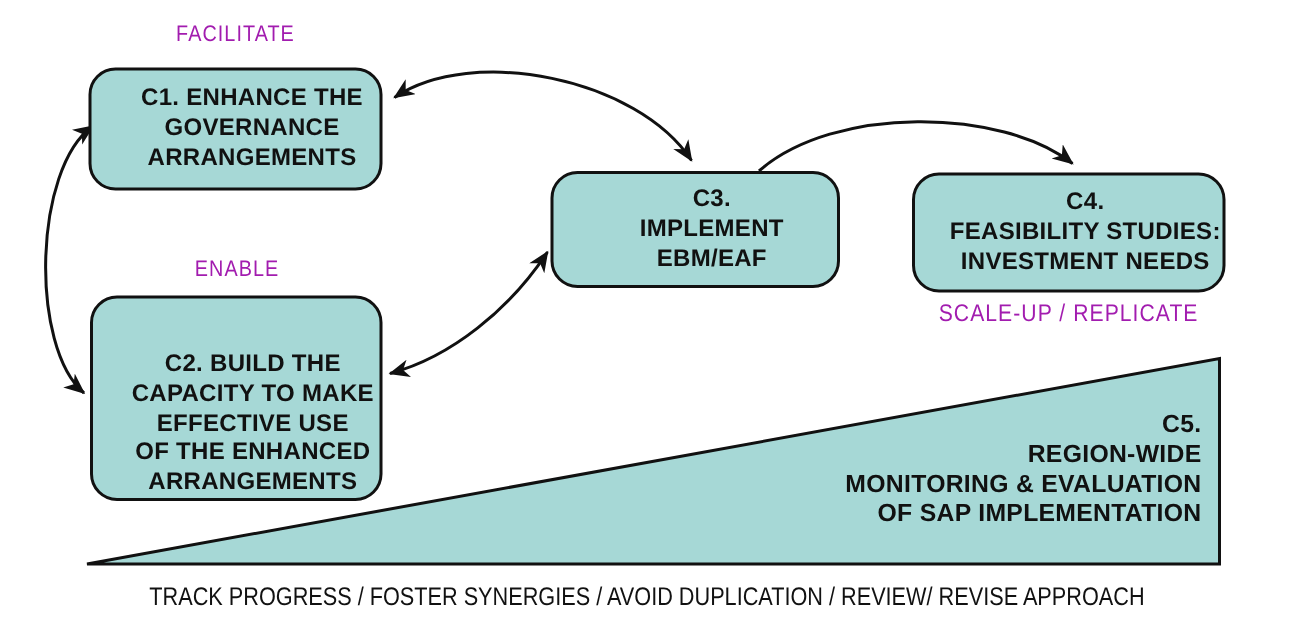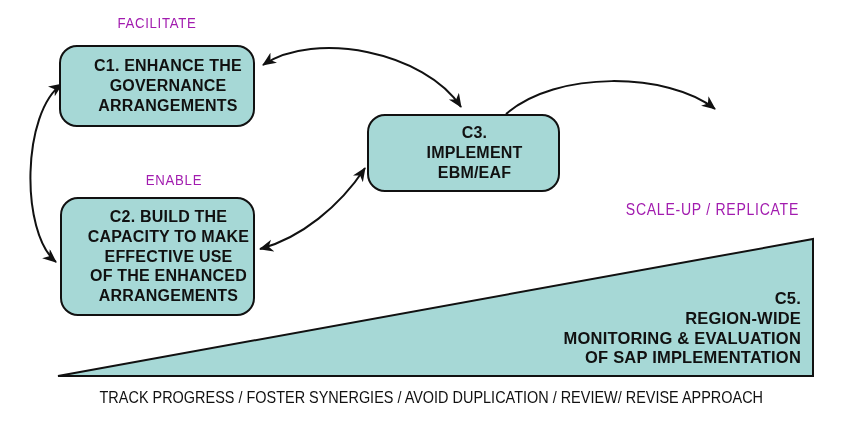--- a/index.html
+++ b/index.html
@@ -45,21 +45,20 @@
   .c5-block {
     position:absolute;
     right:62px; top:274px;
     text-align:right;
     font-weight:bold;
     font-size:16.5px;
     line-height:1.2;
     color:#111111;
     white-space:pre-line;
     letter-spacing:0.2px;
-    margin-top:15px;
   }
   .caption {
     position:absolute;
     left:0; top:388px; width:863px;
     text-align:center;
     color:#111111;
     font-size:17px;
   }
   .caption > span {
     display:inline-block;
@@ -97,39 +96,44 @@
   <div class="tag" style="left:59px; top:14px; width:196px;">
     <span>FACILITATE</span>
   </div>
 
   <div class="box" style="left:59px; top:45px; width:196px; height:82px;">
     <div class="box-text">C1. ENHANCE THE
 GOVERNANCE
 ARRANGEMENTS</div>
   </div>
 
-  <div class="tag" style="left:76px; top:171px; width:195px;">
+  <div class="tag" style="left:60px; top:171px; width:195px;">
     <span>ENABLE</span>
   </div>
 
-  <div class="box" style="left:60px; top:197px; width:195px; height:119px;">
+  <div class="box" style="left:60px; top:197px; width:195px; height:137px;align-items:flex-end;">
     <div class="box-text">C2. BUILD THE
 CAPACITY TO MAKE
 EFFECTIVE USE
 OF THE ENHANCED
 ARRANGEMENTS</div>
   </div>
 
   <div class="box" style="left:367px; top:114px; width:193px; height:78px;">
     <div class="box-text">C3.
 IMPLEMENT
 EBM/EAF</div>
   </div>
 
 
+  <div class="box" style="left:608px; top:115px; width:209px; height:80px;">
+    <div class="box-text">C4.
+FEASIBILITY STUDIES:
+INVESTMENT NEEDS</div>
+  </div>
 
   <div class="tag" style="left:608px; top:201px; width:209px; font-size:16px;">
     <span>SCALE-UP / REPLICATE</span>
   </div>
 
   <div class="c5-block">C5.
 REGION-WIDE
 MONITORING &amp; EVALUATION
 OF SAP IMPLEMENTATION</div>
 

